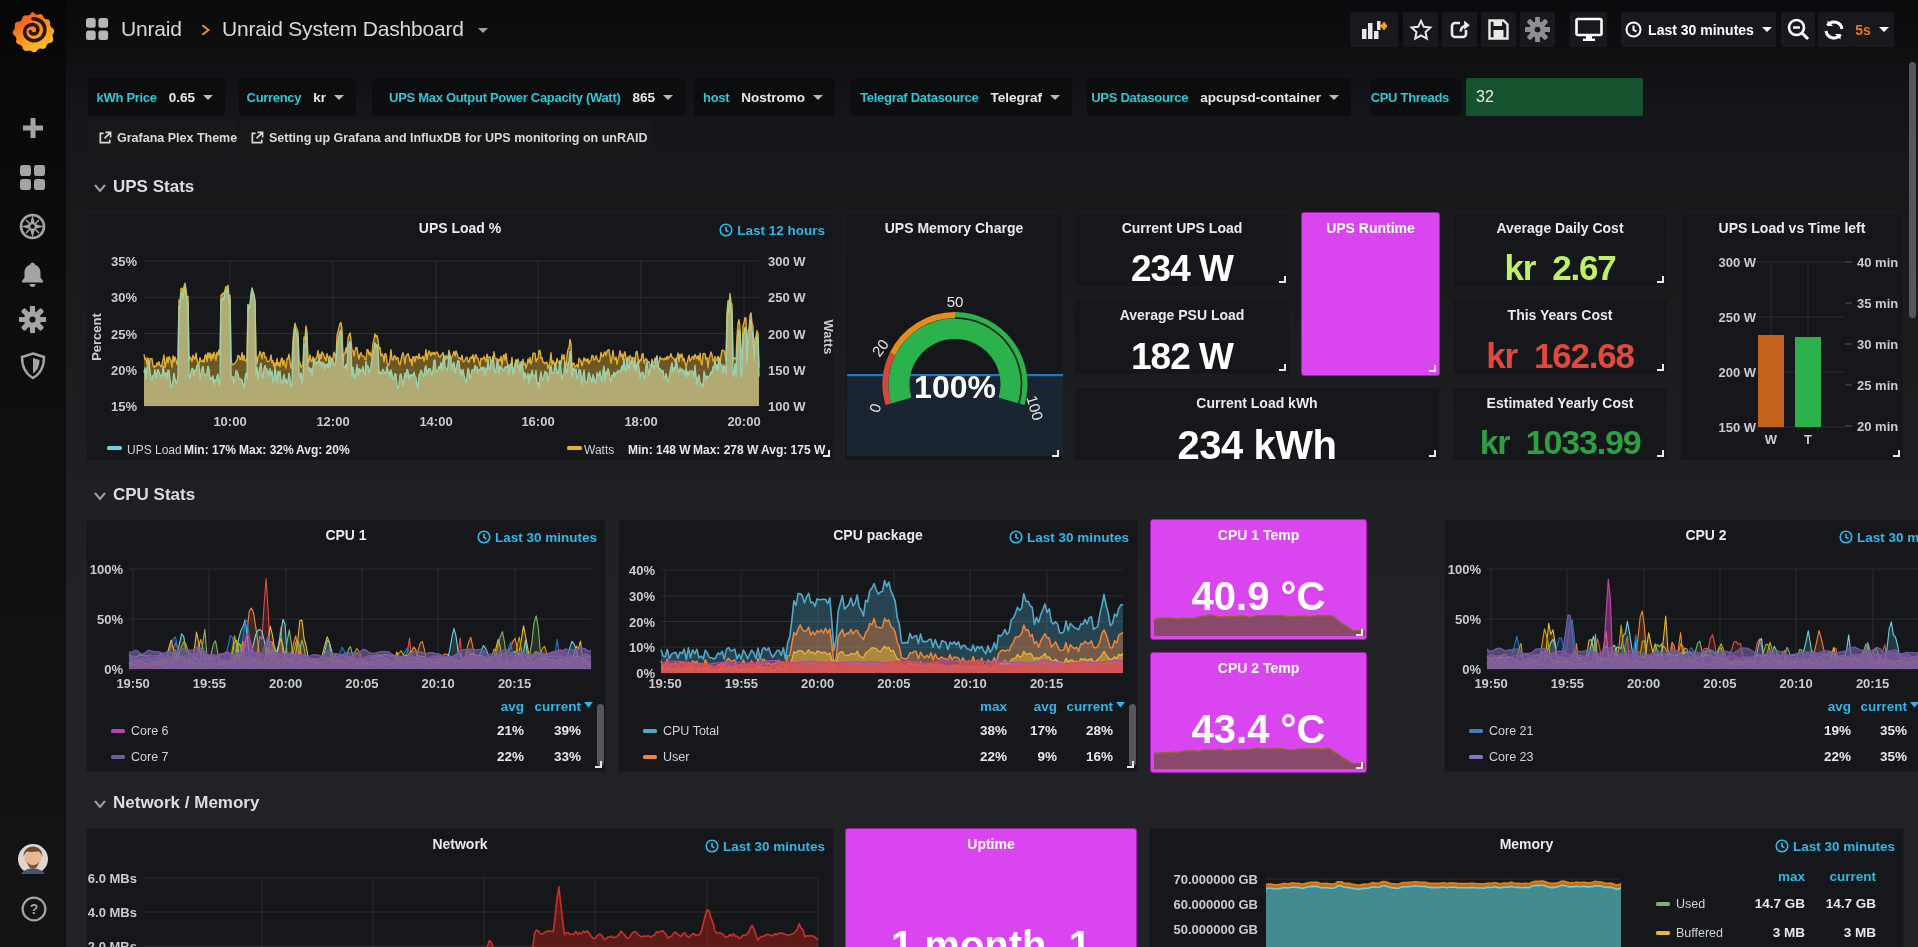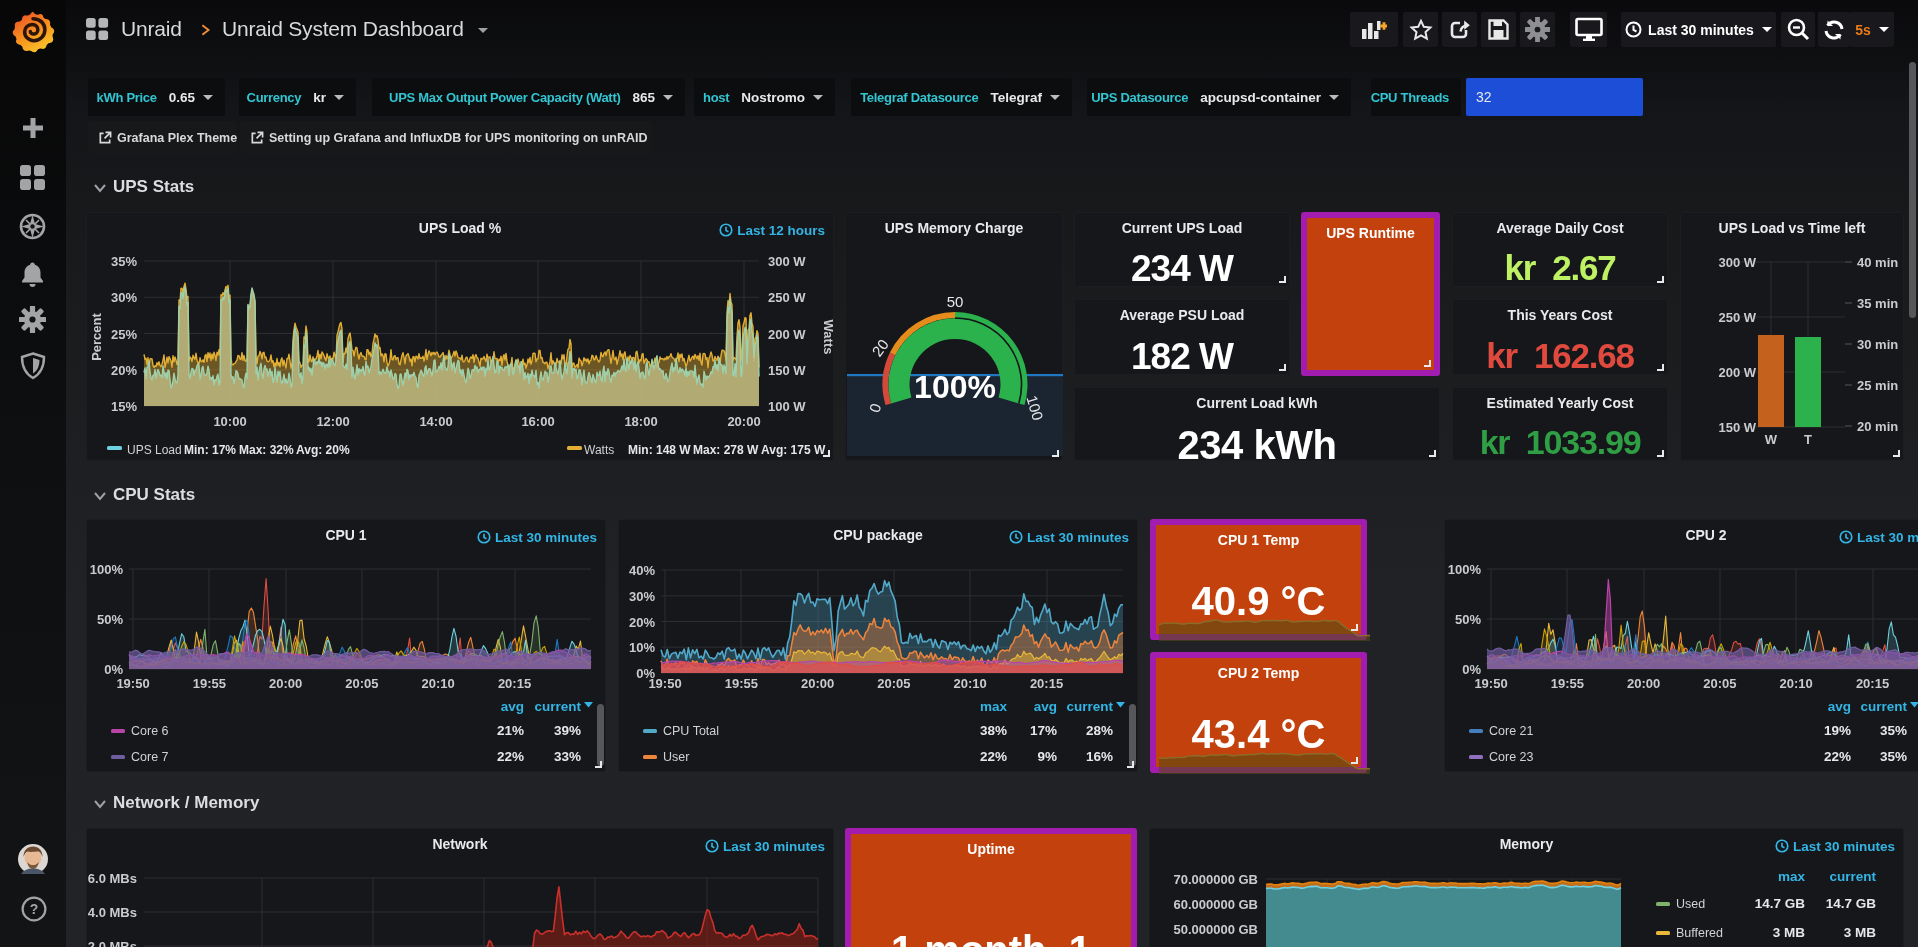--- a/index.html
+++ b/index.html
@@ -2,21 +2,21 @@
 <html><head><meta charset="utf-8"><style>
 *{margin:0;padding:0;box-sizing:border-box}
 html,body{width:1918px;height:947px;overflow:hidden;background:#161719;font-family:"Liberation Sans",sans-serif;}
 body{background:linear-gradient(180deg,#0a0a0c 0px,#0e0f11 55px,#141518 105px,#18191b 210px,#1c1d1f 380px,#212226 600px,#222327 100%);}
 .abs{position:absolute}
 .sidebar{position:absolute;left:0;top:0;width:66px;height:947px;background:linear-gradient(180deg,#070708,#0d0e0f 40%,#131415);}
 .crumbtxt{color:#d8d9da;font-size:21px;letter-spacing:-0.2px;white-space:nowrap}
 .panel{position:absolute;background:#15171a;border:1px solid #1b1d20;border-radius:3px;}
 .ptitle{position:absolute;top:7px;left:0;right:0;text-align:center;color:#e9eaeb;font-size:14px;font-weight:700;white-space:nowrap}
 .trange{position:absolute;top:10px;right:8px;color:#33b5e5;font-size:13.5px;font-weight:700;white-space:nowrap}
-.greenp{background:#c2410c;border:6px solid #a21caf;}
+.greenp{background:#d946ef;border:1px solid #a21caf;}
 .bigval{position:absolute;left:0;right:0;text-align:center;color:#fff;font-weight:700;white-space:nowrap}
 .sechead{position:absolute;color:#dcdde0;font-size:17px;font-weight:700;white-space:nowrap}
 .pill{position:absolute;height:38px;background:#0c0d0f;border-radius:2px;display:flex;align-items:center;justify-content:flex-end;white-space:nowrap;padding:0 12px 0 11px}
 .plabel{color:#32c5d2;font-size:13px;font-weight:700;letter-spacing:-0.3px;margin-right:12px}
 .pvalue{color:#e8e9ea;font-size:13.5px;font-weight:700;}
 .caret{display:inline-block;width:0;height:0;border-left:5px solid transparent;border-right:5px solid transparent;border-top:5px solid #b9bbbe;margin-left:8px;vertical-align:middle;}
 .linkbtn{position:absolute;height:33px;background:#17181a;border-radius:2px;display:flex;align-items:center;color:#d8d9da;font-size:12.5px;font-weight:700;padding:0 8px 0 10px;white-space:nowrap}
 .linkbtn svg{flex-shrink:0}
 .trange svg{display:inline-block}
 .navbtn{position:absolute;top:12px;height:35px;background:#19191d;border-radius:2px;display:flex;align-items:center;justify-content:center;white-space:nowrap}
@@ -189,21 +189,21 @@
     <span class="plabel">Telegraf Datasource</span>
     <span class="pvalue">Telegraf<span class="caret"></span></span>
   </div>
 <div class="pill" style="left:1087px;top:78px;width:264px">
     <span class="plabel">UPS Datasource</span>
     <span class="pvalue">apcupsd-container<span class="caret"></span></span>
   </div>
 <div class="pill" style="left:1371px;top:78px;width:90px">
     <span class="plabel" style="margin-right:0">CPU Threads</span>
   </div>
-<div class="abs" style="left:1466px;top:78px;width:177px;height:38px;background:#1d4ed8;border-radius:2px;color:#e8e9ea;font-size:14px;display:flex;align-items:center;padding-left:10px">32</div>
+<div class="abs" style="left:1466px;top:78px;width:177px;height:38px;background:#14532d;border-radius:2px;color:#e8e9ea;font-size:16px;display:flex;align-items:center;padding-left:10px">32</div>
 <div class="linkbtn" style="left:88px;top:121px;width:149px"><svg width="14" height="14" viewBox="0 0 15 15" style="margin-right:5px">
       <path d="M6 2.5 H2.5 V12.5 H12.5 V9" fill="none" stroke="#d8d9da" stroke-width="1.8"></path>
       <path d="M8 1.5 H13.5 V7 M13.5 1.5 L7 8" fill="none" stroke="#d8d9da" stroke-width="1.8"></path>
     </svg>Grafana Plex Theme</div>
 <div class="linkbtn" style="left:240px;top:121px;width:412px"><svg width="14" height="14" viewBox="0 0 15 15" style="margin-right:5px">
       <path d="M6 2.5 H2.5 V12.5 H12.5 V9" fill="none" stroke="#d8d9da" stroke-width="1.8"></path>
       <path d="M8 1.5 H13.5 V7 M13.5 1.5 L7 8" fill="none" stroke="#d8d9da" stroke-width="1.8"></path>
     </svg>Setting up Grafana and InfluxDB for UPS monitoring on unRAID</div>
 <svg class="abs" style="left:93px;top:183px" width="14" height="10">
     <path d="M2 2 L7 8 L12 2" fill="none" stroke="#9fa1a5" stroke-width="2"></path>

